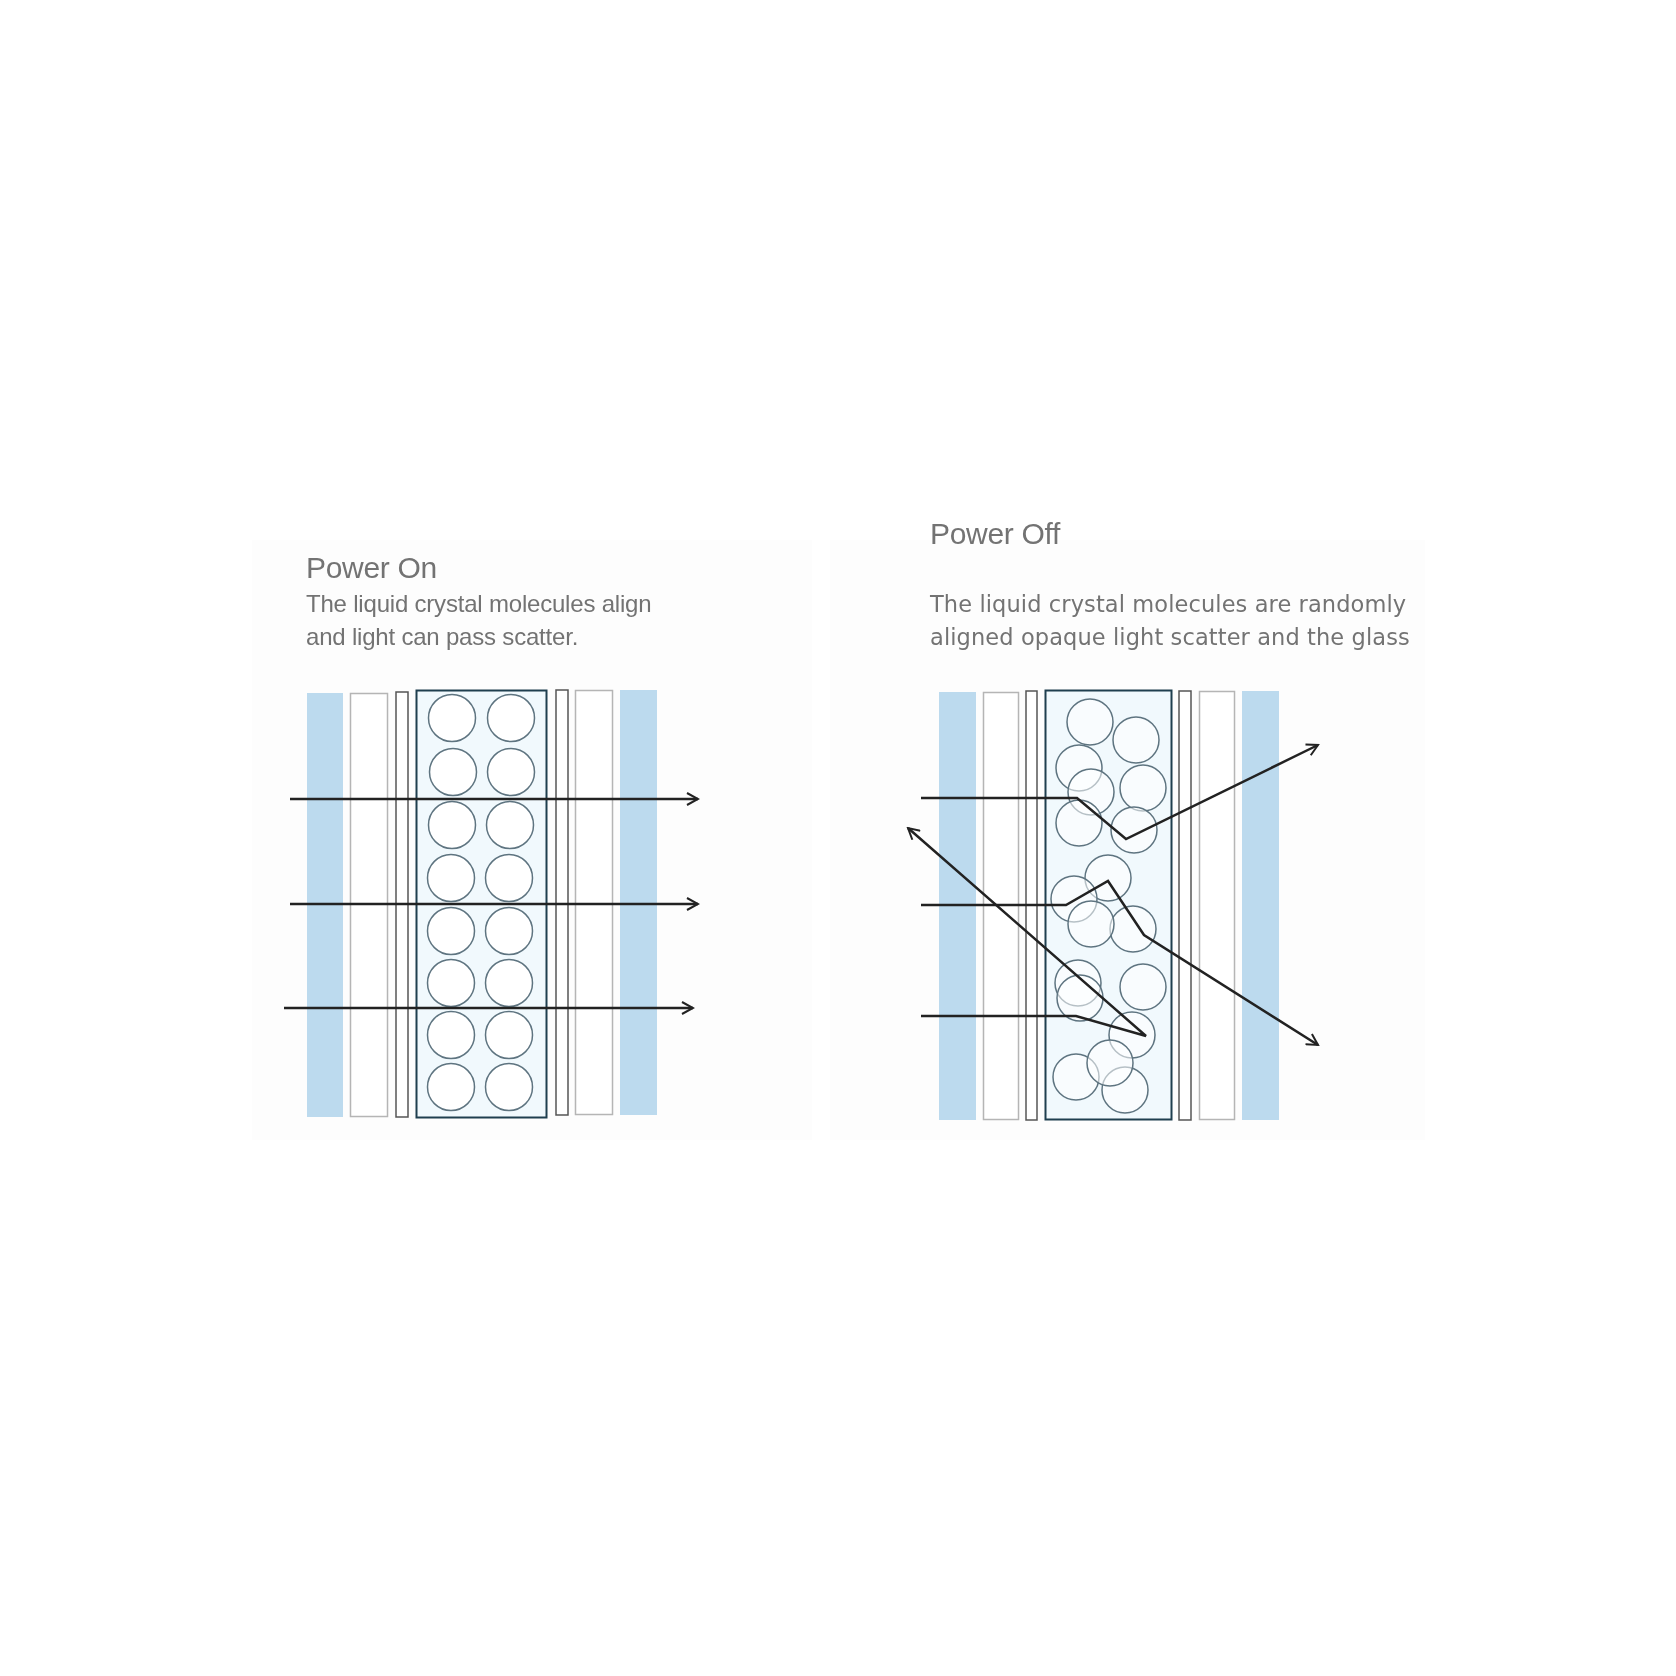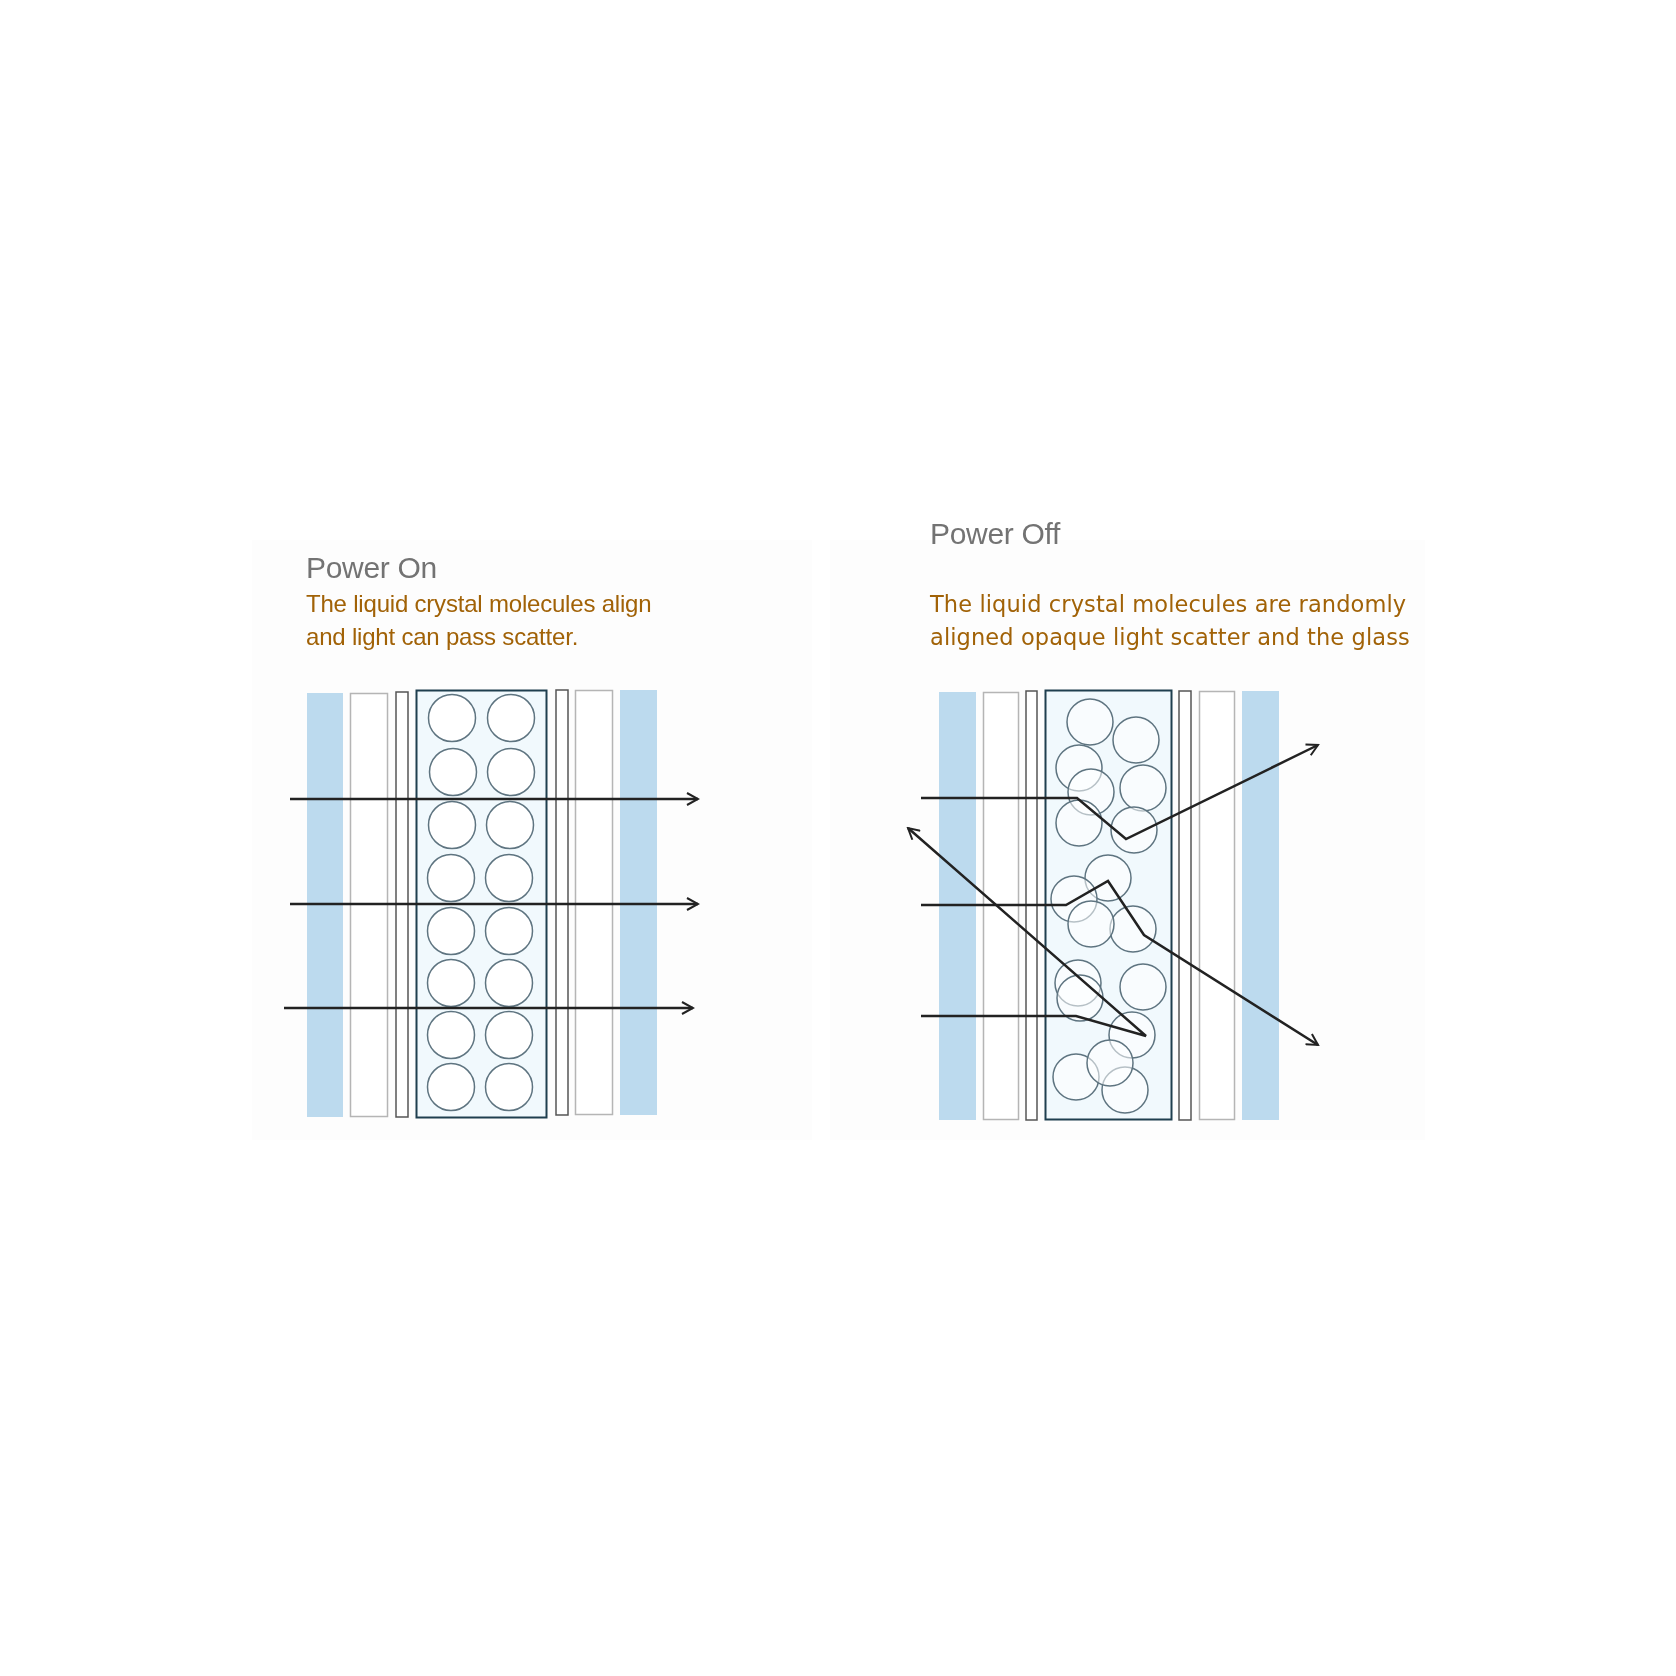--- a/index.html
+++ b/index.html
@@ -1,21 +1,21 @@
 <!DOCTYPE html>
 <html><head>
 <meta charset="utf-8">
 <style>
   html, body { margin: 0; padding: 0; background: #ffffff; }
   body { width: 1676px; height: 1676px; position: relative; overflow: hidden; font-family: "Liberation Sans", "DejaVu Sans", sans-serif; }
   .panel { position: absolute; top: 540px; height: 600px; background: #fdfdfd; }
   .panel-left { left: 252px; width: 560px; }
   .panel-right { left: 830px; width: 595px; }
   .title { position: absolute; font-size: 30px; color: #737373; font-weight: normal; letter-spacing: -0.3px; white-space: nowrap; }
-  .body-text { position: absolute; font-size: 24px; line-height: 32.5px; color: #a16207; white-space: nowrap; }
+  .body-text { position: absolute; font-size: 24px; line-height: 32.5px; color: #737373; white-space: nowrap; }
   .left-title { left: 306px; top: 551px; }
   .left-body { left: 306px; top: 588px; letter-spacing: -0.2px; }
   .right-title { left: 930px; top: 517px; }
   .right-body { left: 930px; top: 588px; font-family: "DejaVu Sans", sans-serif; font-size: 22.5px; letter-spacing: 0.1px; }
   .line { display: block; }
   svg.diagram { position: absolute; left: 0; top: 0; }
 </style>
 </head>
 <body>
 

